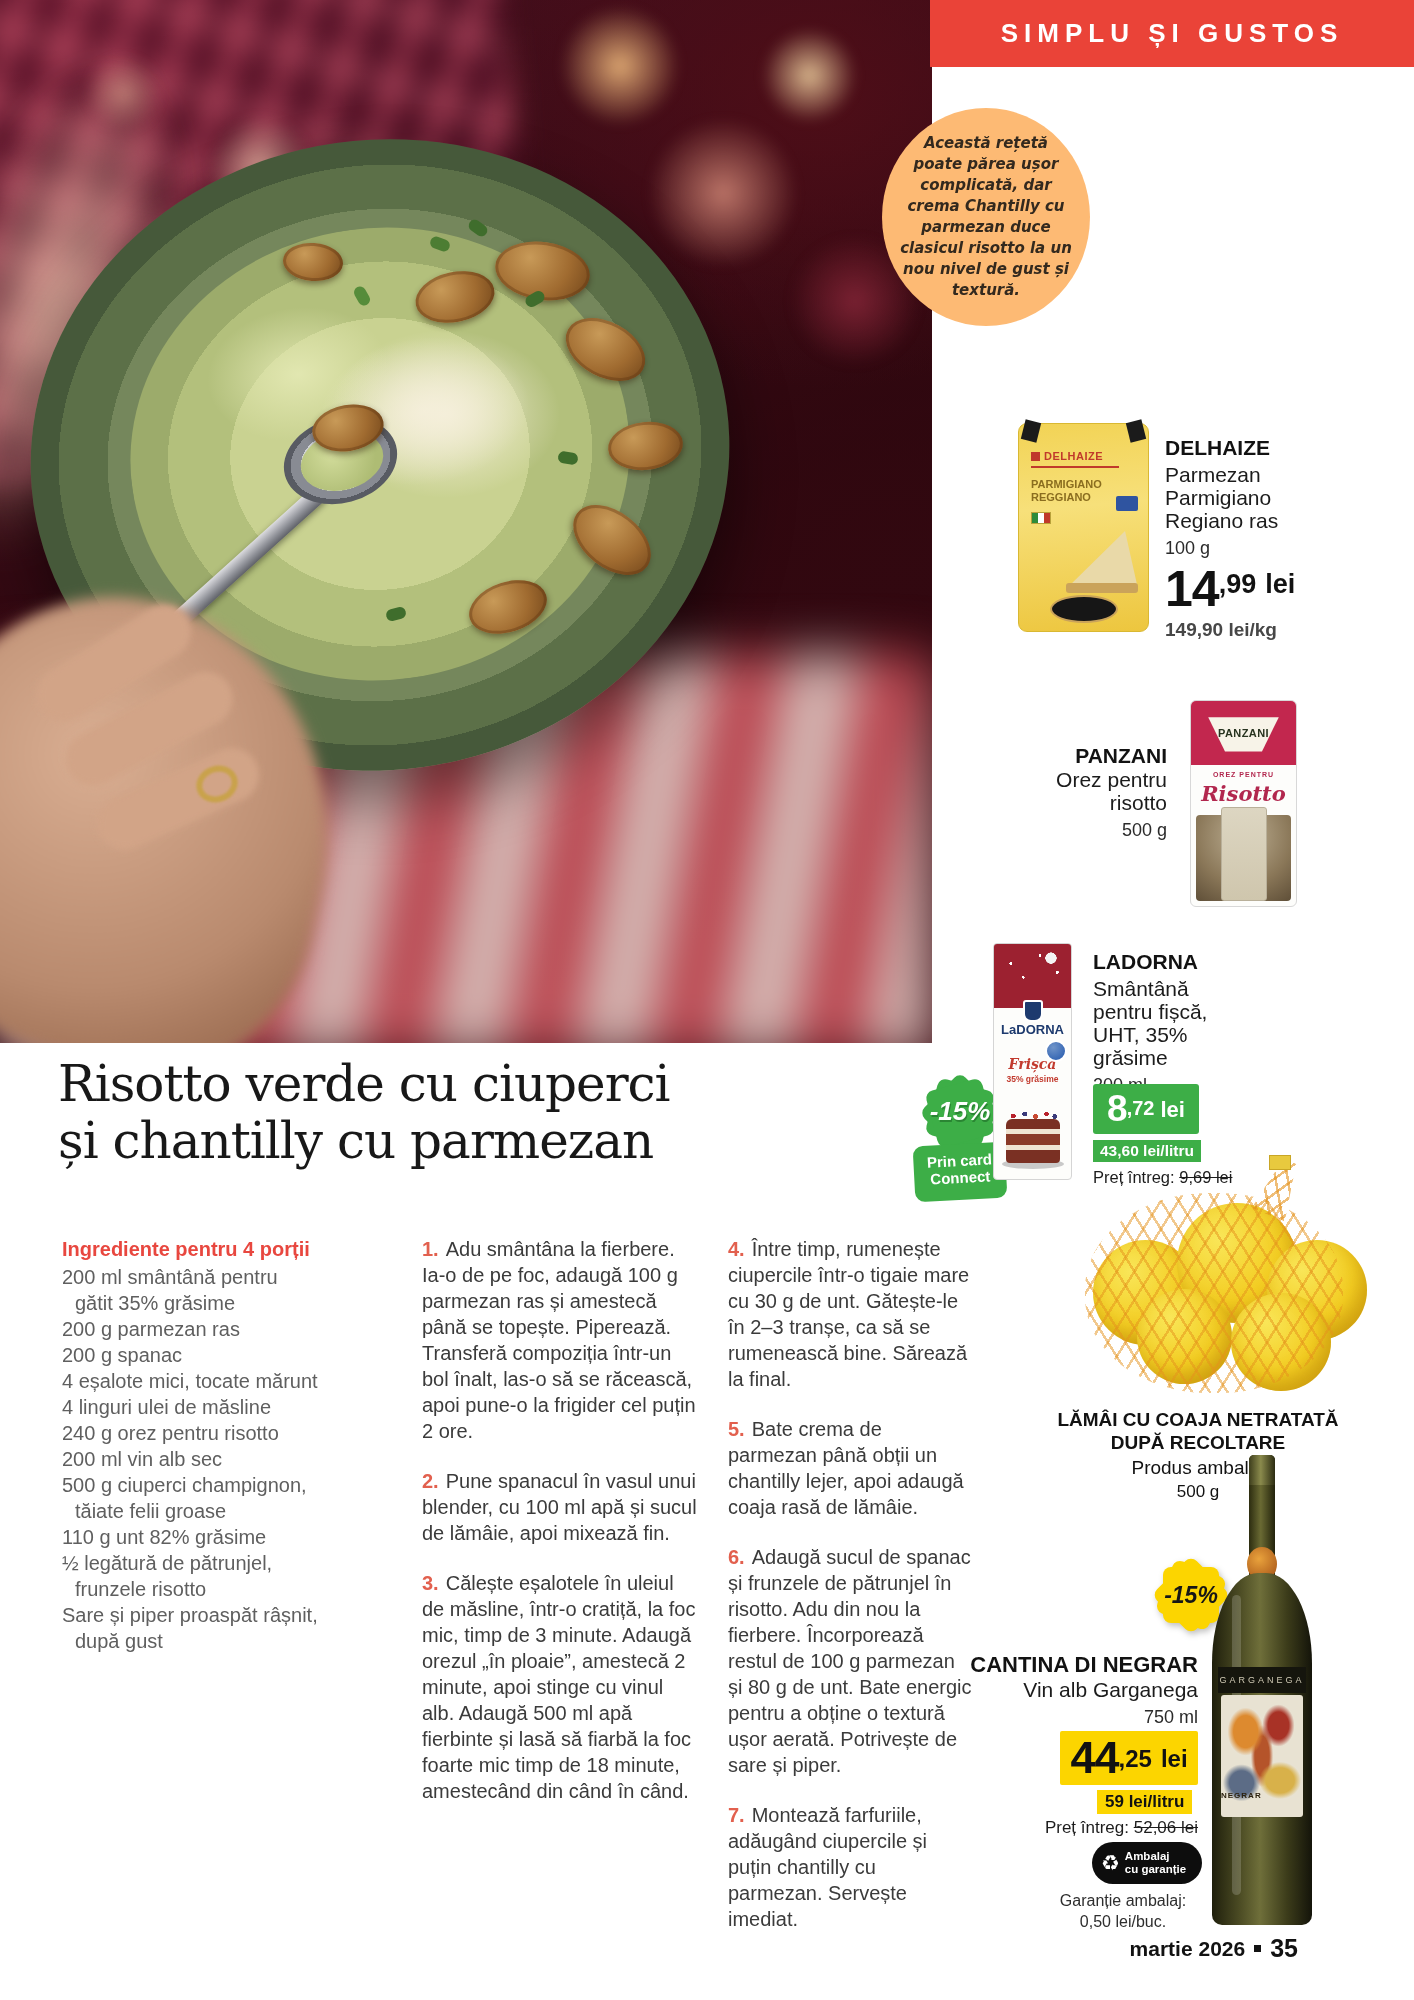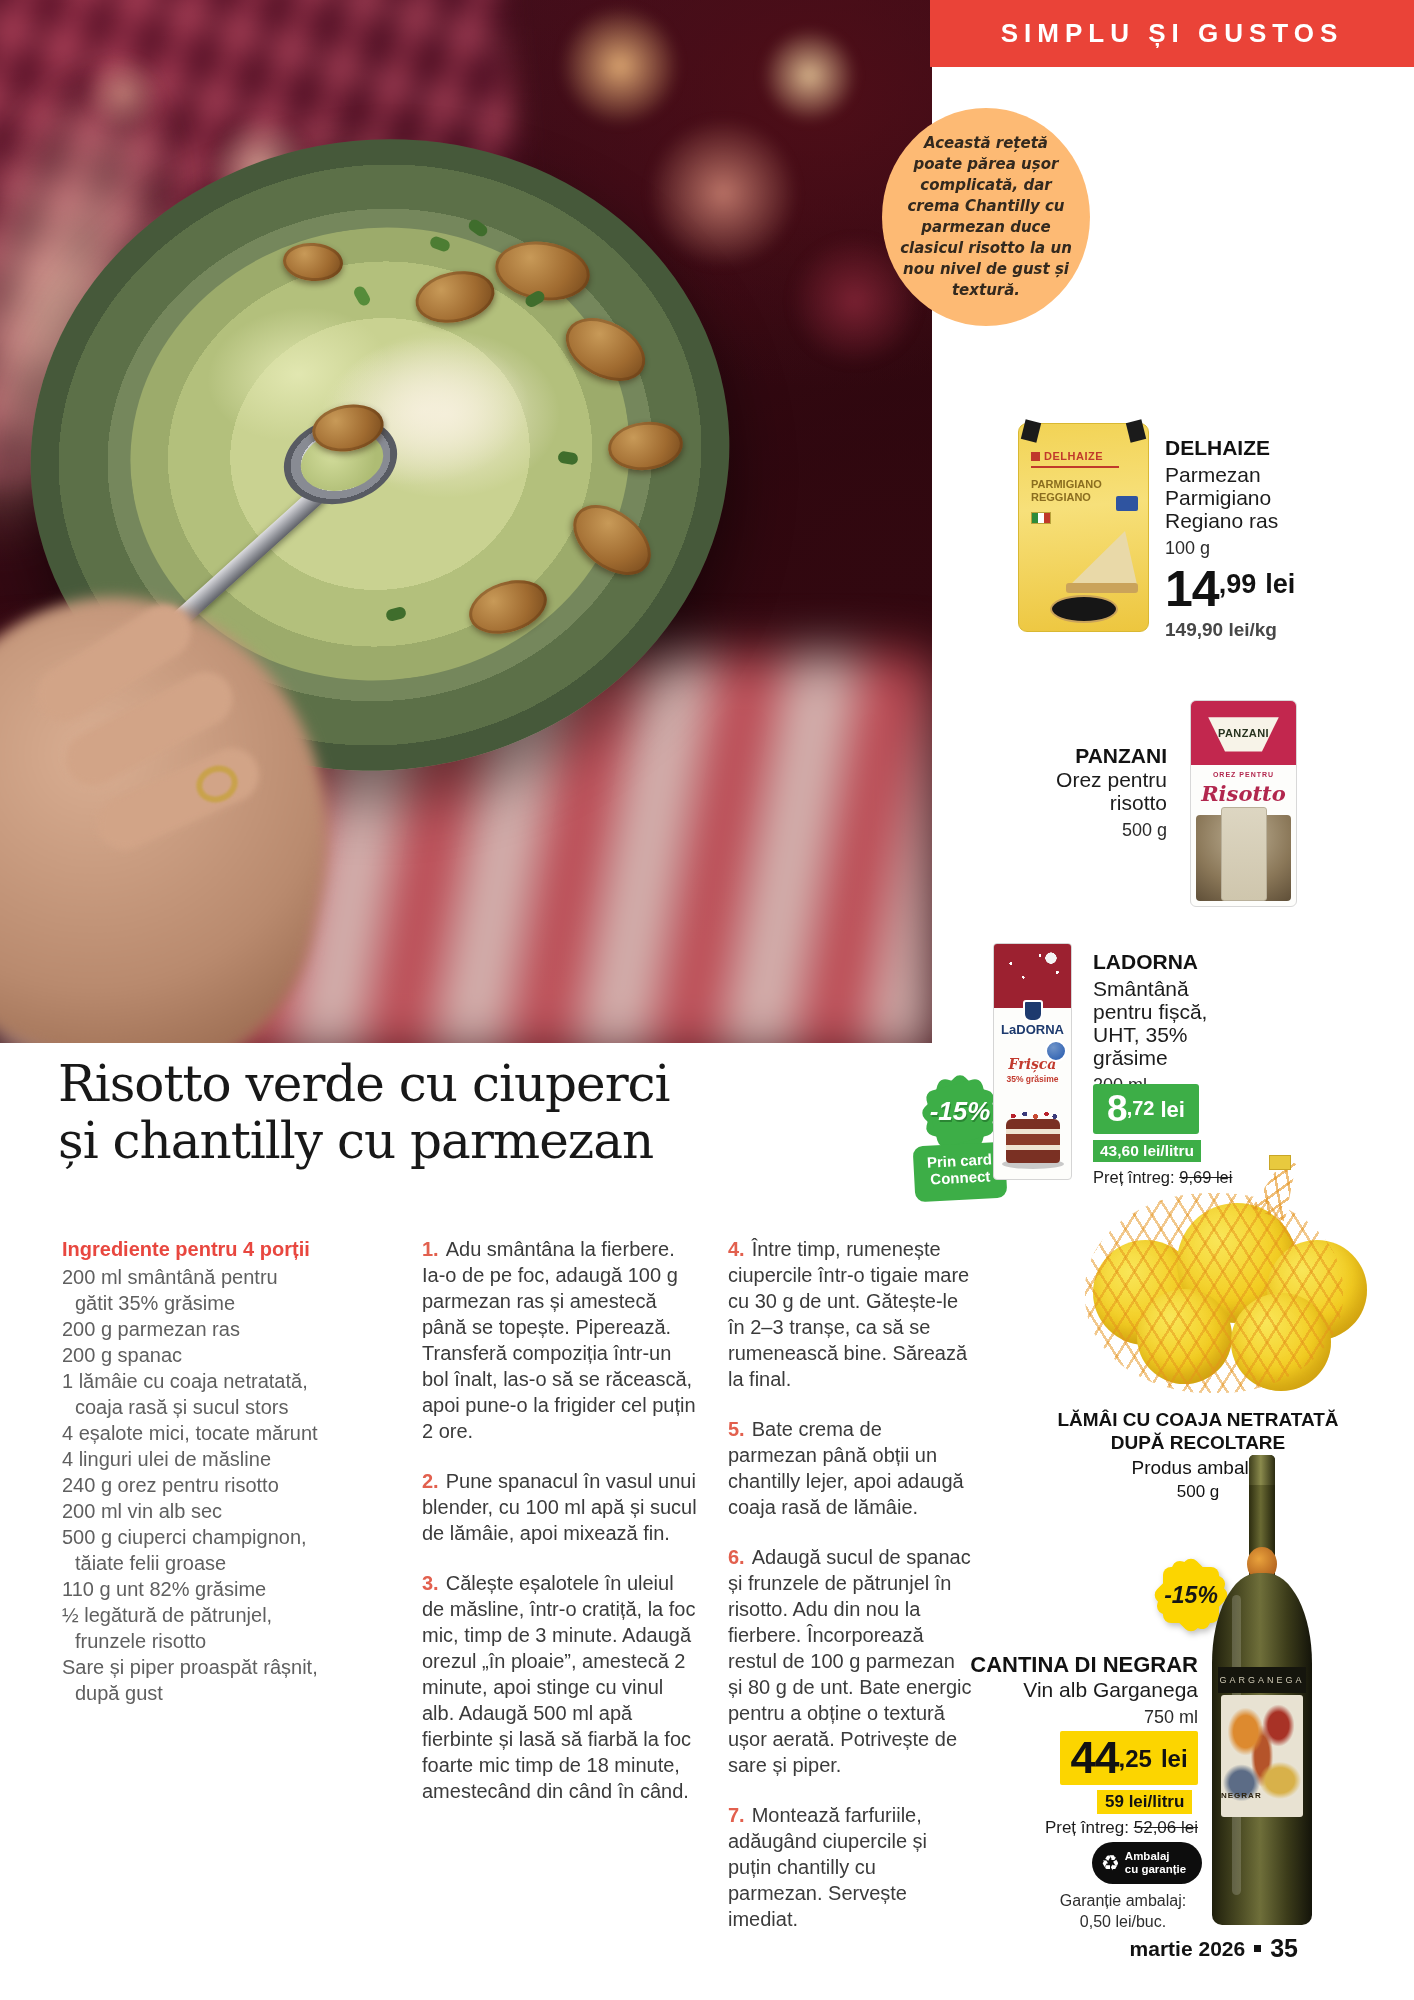--- a/index.html
+++ b/index.html
@@ -479,21 +479,20 @@
     <div>și chantilly cu parmezan</div>
   </h1>
 
   <div class="columns">
     <div class="col col-ing">
       <p class="ing-head">Ingrediente pentru 4 porții</p>
       <ul class="ing-list">
         <li>200 ml smântână pentru gătit 35% grăsime</li>
         <li>200 g parmezan ras</li>
         <li>200 g spanac</li>
-        <li>1 lămâie cu coaja netratată, coaja rasă și sucul stors</li>
         <li>4 eșalote mici, tocate mărunt</li>
         <li>4 linguri ulei de măsline</li>
         <li>240 g orez pentru risotto</li>
         <li>200 ml vin alb sec</li>
         <li>500 g ciuperci champignon, tăiate felii groase</li>
         <li>110 g unt 82% grăsime</li>
         <li>½ legătură de pătrunjel, frunzele risotto</li>
         <li>Sare și piper proaspăt râșnit, după gust</li>
       </ul>
     </div>

